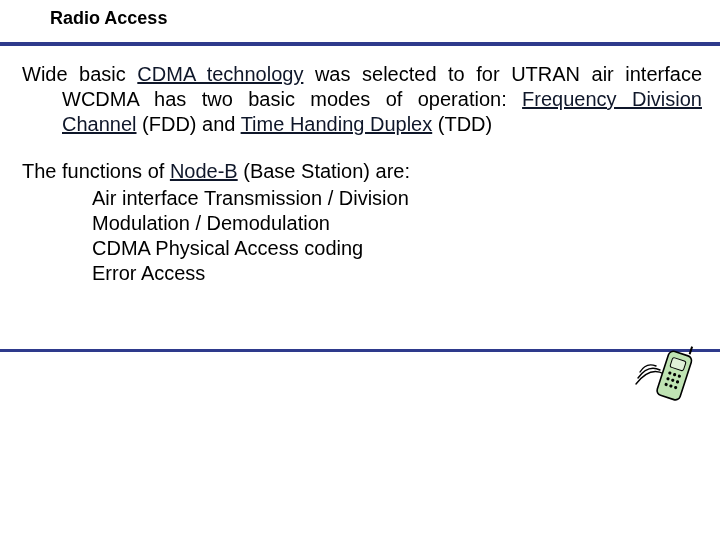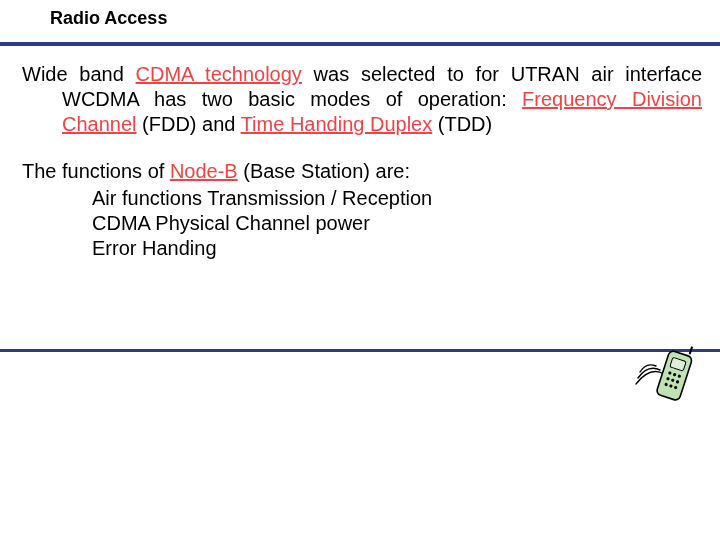--- a/index.html
+++ b/index.html
@@ -56,21 +56,21 @@
     margin: 9px 0 2px 0;
   }
   .funclist {
     margin: 0;
     padding-left: 70px;
   }
   .funclist div {
     margin: 0;
   }
   .ulink {
-    color: #ef4444;
+    color: #0f172a;
     text-decoration: underline;
   }
   .bottom-rule {
     position: absolute;
     left: 0;
     width: 720px;
     bottom: 56px;
     border-top: 3px solid #2e3a8c;
   }
   .phone-icon {
@@ -86,31 +86,32 @@
 
 <div class="slide">
 
   <div class="title">Radio Access</div>
 
   <div class="top-rule"></div>
 
   <div class="content">
 
     <div class="para1 para1-wrap">
-      <span>Wide band </span><span class="ulink">CDMA technology</span><span> was selected to for UTRAN air interface WCDMA has two basic modes of operation: </span><span class="ulink">Frequency Division Channel</span><span> (FDD) and </span><span class="ulink">Time Handing Duplex</span><span> (TDD)</span>
+      <span>Wide basic </span><span class="ulink">CDMA technology</span><span> was selected to for UTRAN air interface WCDMA has two basic modes of operation: </span><span class="ulink">Frequency Division Channel</span><span> (FDD) and </span><span class="ulink">Time Handing Duplex</span><span> (TDD)</span>
     </div>
 
     <div class="para2">
       <span>The functions of </span><span class="ulink">Node-B</span><span> (Base Station) are:</span>
     </div>
 
     <div class="funclist">
-      <div>Air functions Transmission / Reception</div>
-      <div>CDMA Physical Channel power</div>
-      <div>Error Handing</div>
+      <div>Air interface Transmission / Division</div>
+      <div>Modulation / Demodulation</div>
+      <div>CDMA Physical Access coding</div>
+      <div>Error Access</div>
     </div>
 
   </div>
 
   <div class="bottom-rule"></div>
 
   <div class="phone-icon">
     <svg viewBox="0 0 70 60" width="70" height="60">
       <g stroke="#000" stroke-width="1.4" fill="none" stroke-linecap="round">
         <path d="M8 30 q6 -10 16 -6"></path>

